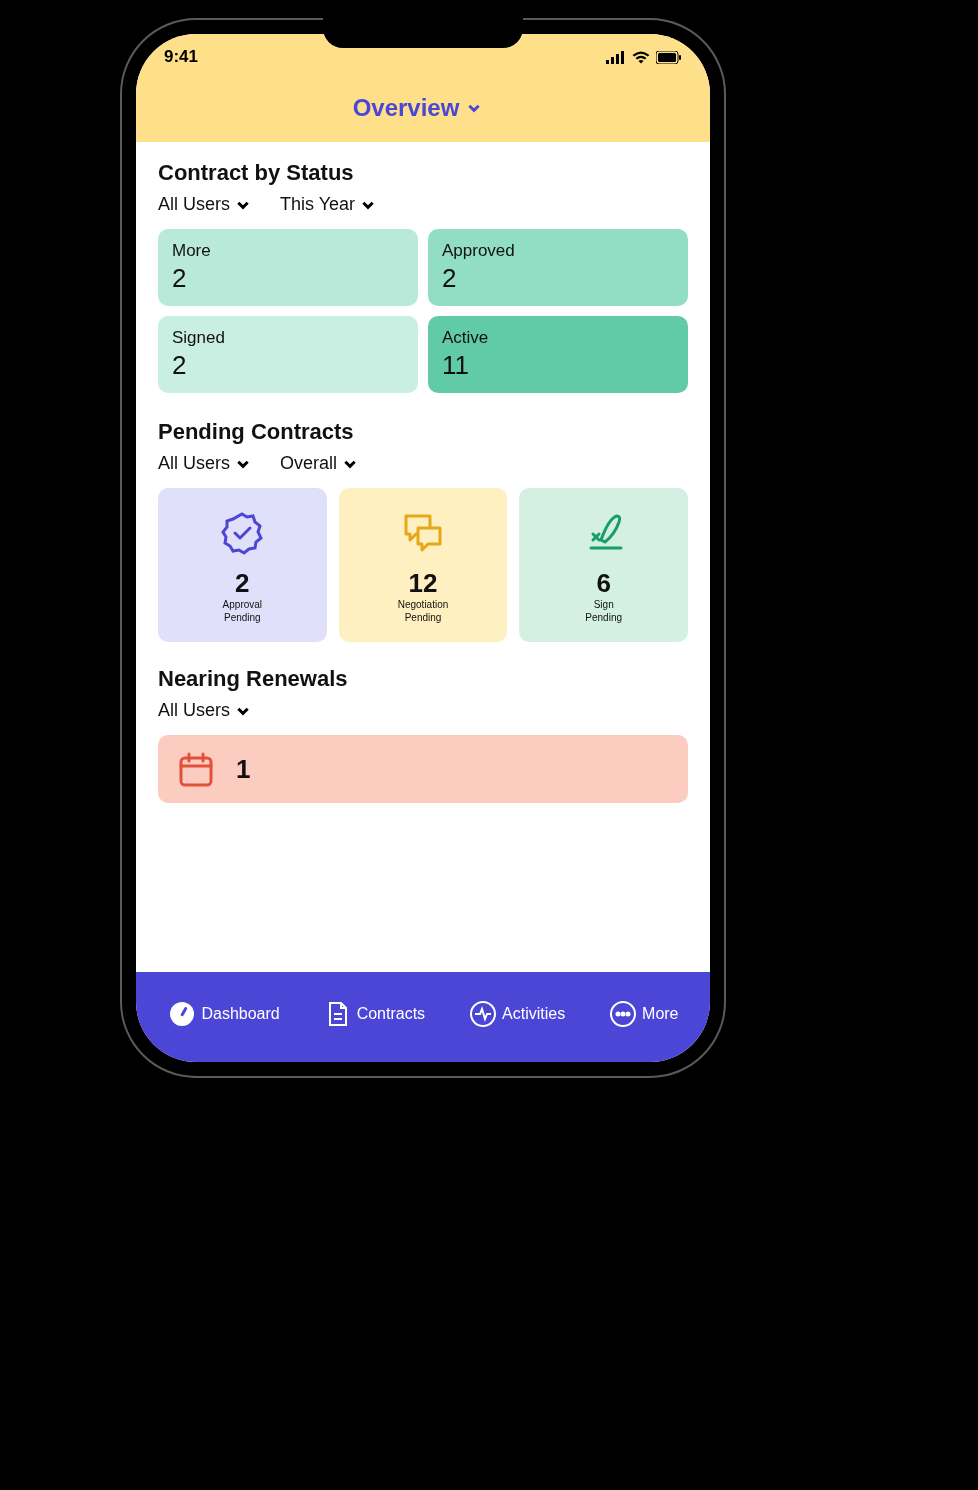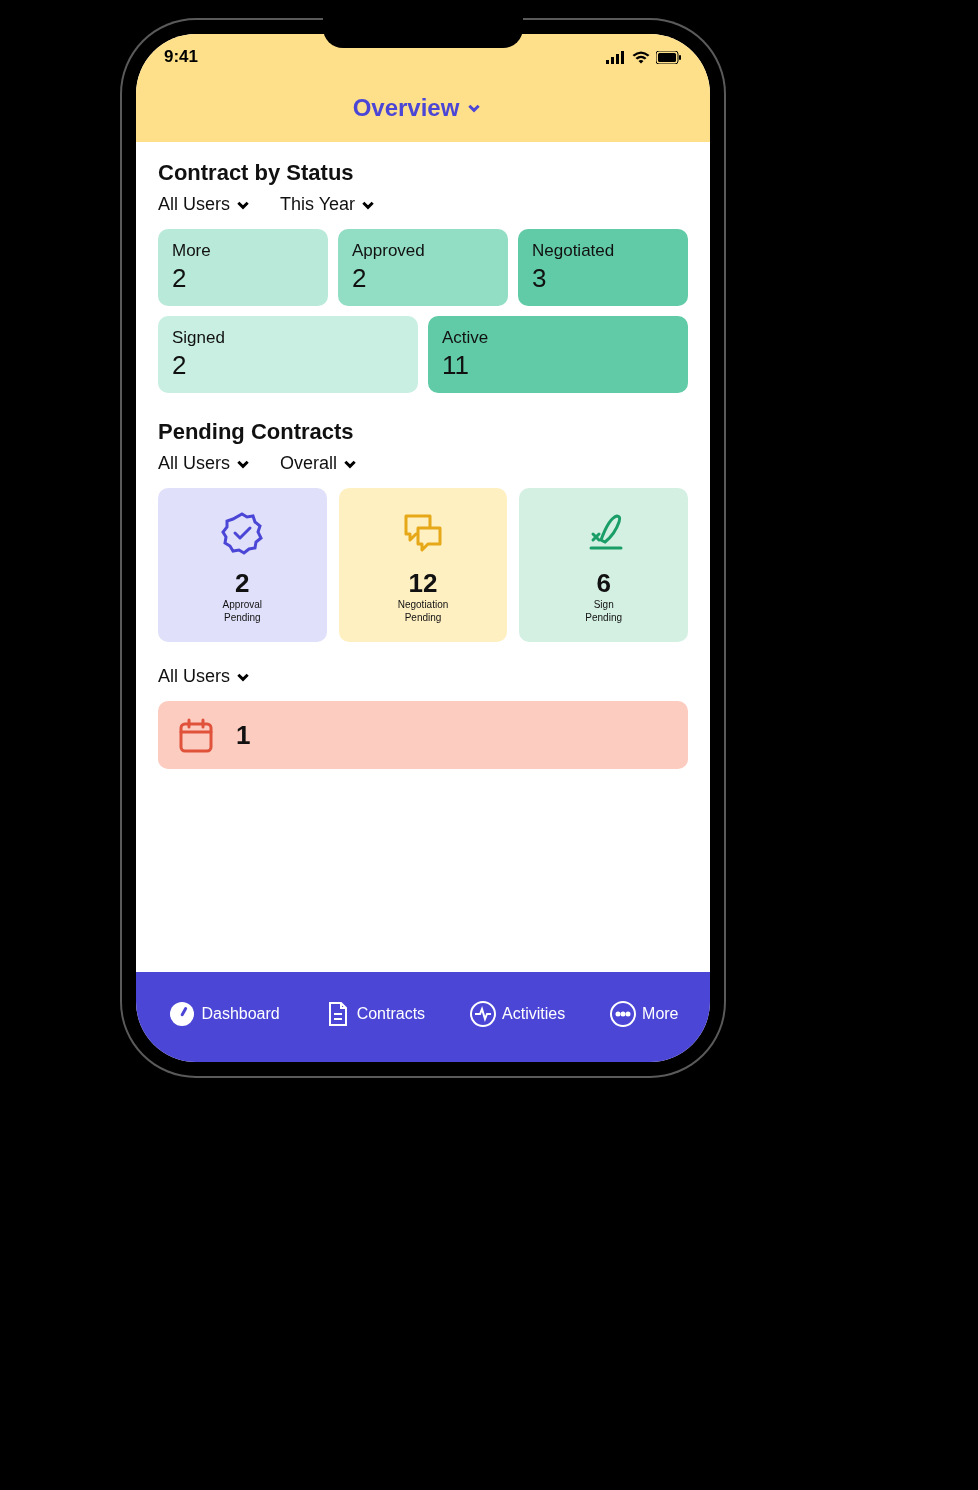--- a/index.html
+++ b/index.html
@@ -215,24 +215,20 @@
       </div>
       <div class="status-grid" id="status-grid">
           <div class="status-card" style="background: rgb(185, 234, 217);">
             <div class="status-label">More</div>
             <div class="status-value">2</div>
           </div>
           <div class="status-card" style="background: rgb(146, 222, 197);">
             <div class="status-label">Approved</div>
             <div class="status-value">2</div>
           </div>
-          <div class="status-card" style="background: rgb(97, 203, 168);">
-            <div class="status-label">Negotiated</div>
-            <div class="status-value">3</div>
-          </div>
           <div class="status-card wide" style="background: rgb(201, 239, 226);">
             <div class="status-label">Signed</div>
             <div class="status-value">2</div>
           </div>
           <div class="status-card wide" style="background: rgb(97, 203, 168);">
             <div class="status-label">Active</div>
             <div class="status-value">11</div>
           </div>
         </div>
 
@@ -279,20 +275,21 @@
                 <line x1="14" y1="26" x2="20" y2="32"></line>
                 <line x1="20" y1="26" x2="14" y2="32"></line>
                 <line x1="12" y1="40" x2="42" y2="40"></line>
               </svg>
             </div>
             <div class="pending-value">6</div>
             <div class="pending-label">Sign<br>Pending</div>
           </div>
         </div>
 
+      <div class="section-title">Nearing Renewals</div>
       <div class="filter-row">
         <div class="filter">
           <span>All Users</span>
           <svg class="chevron-small chevron-black" viewBox="0 0 12 12">
               <polyline points="2,4 6,8 10,4"></polyline>
             </svg>
         </div>
       </div>
       <div class="renewal-card">
         <svg width="40" height="40" viewBox="0 0 40 40" fill="none" stroke="#e0523a" stroke-width="3" stroke-linecap="round">

